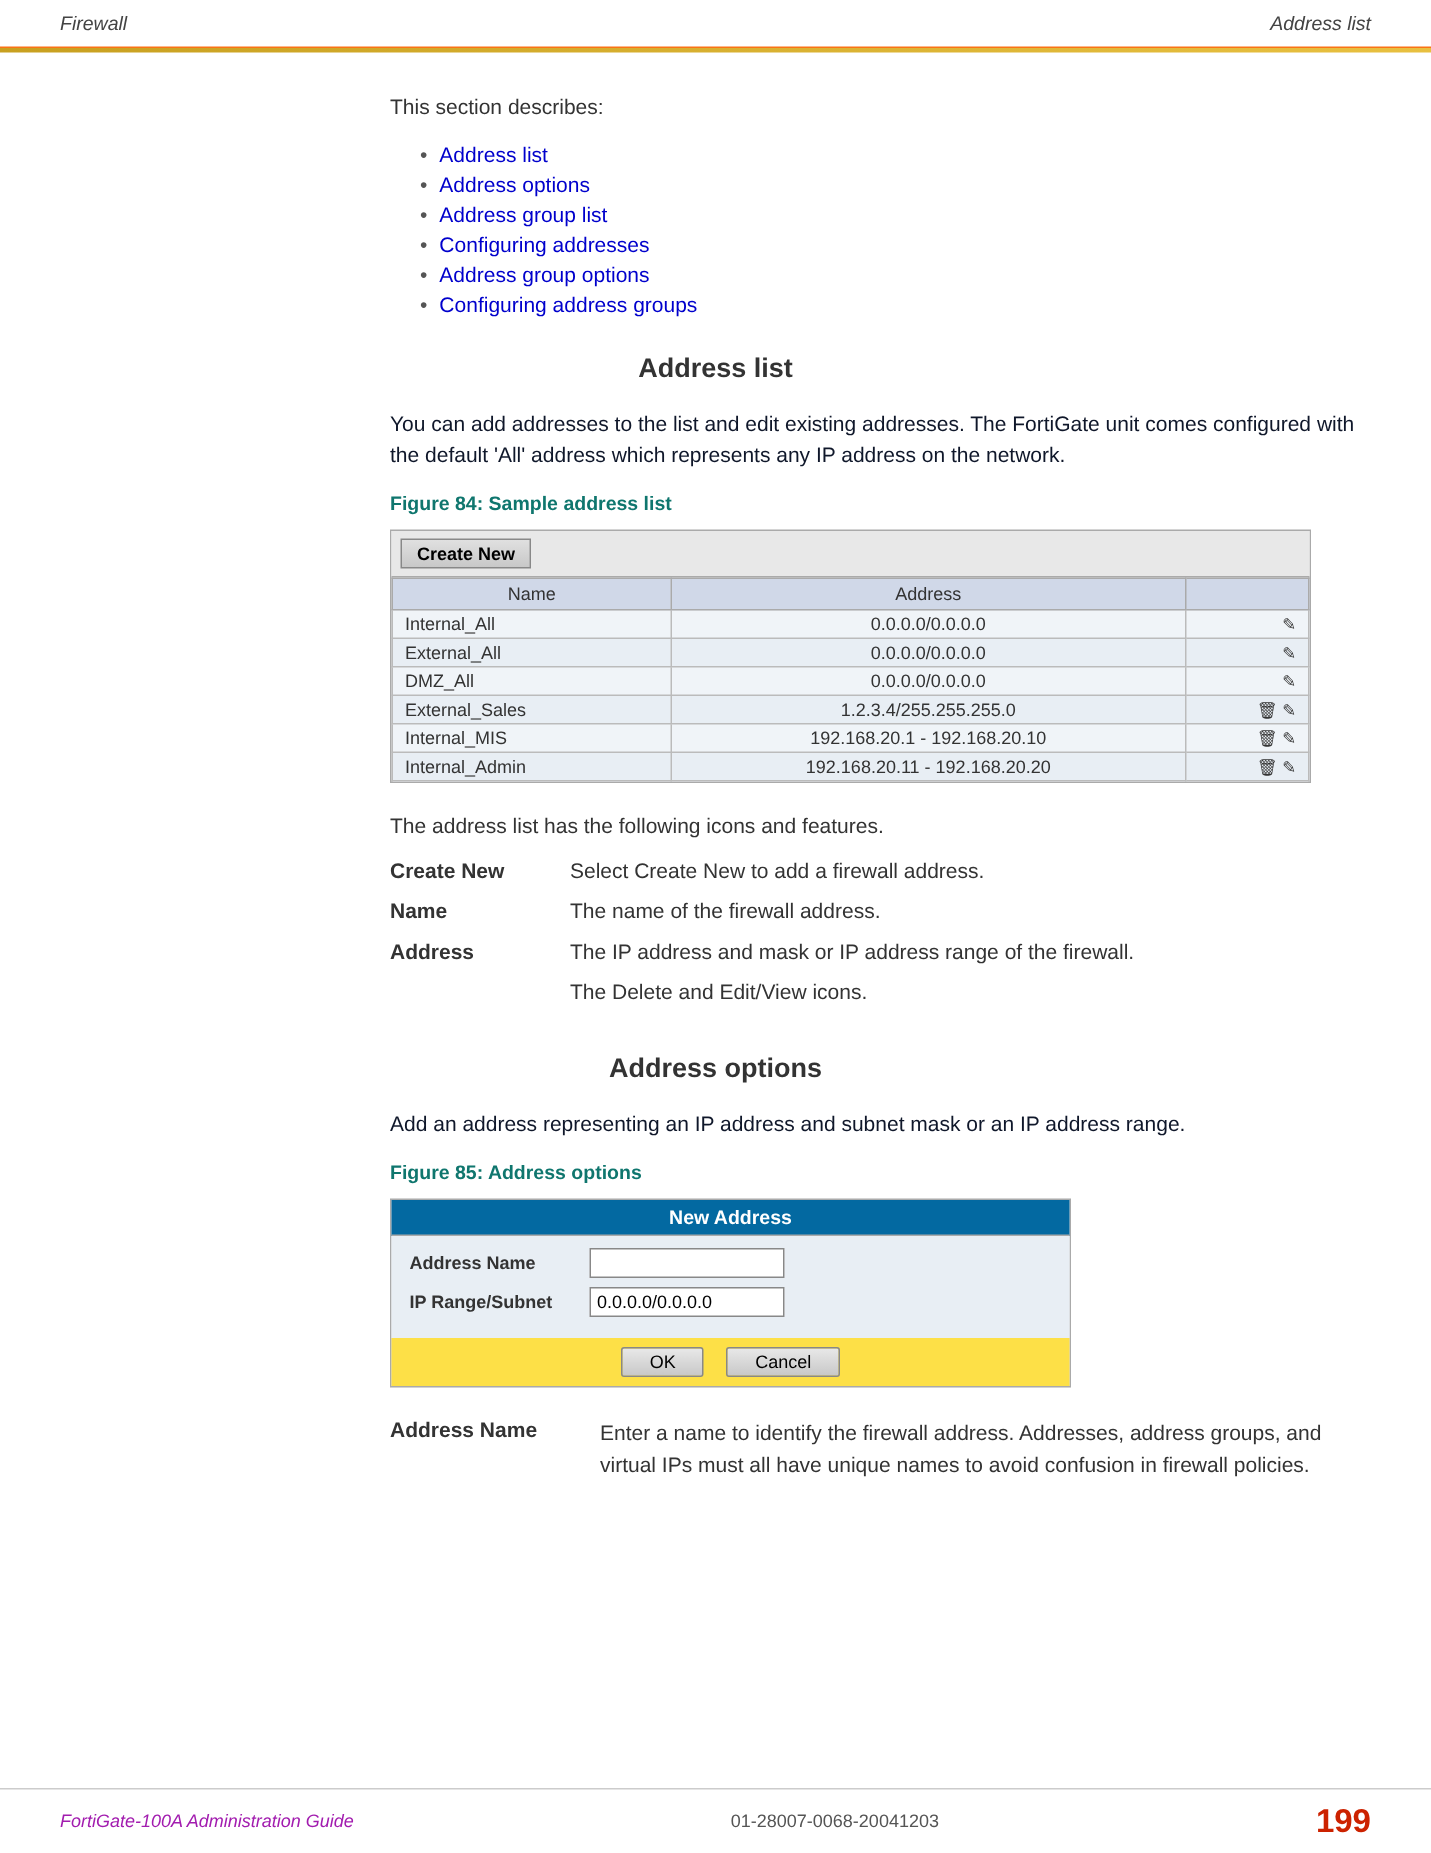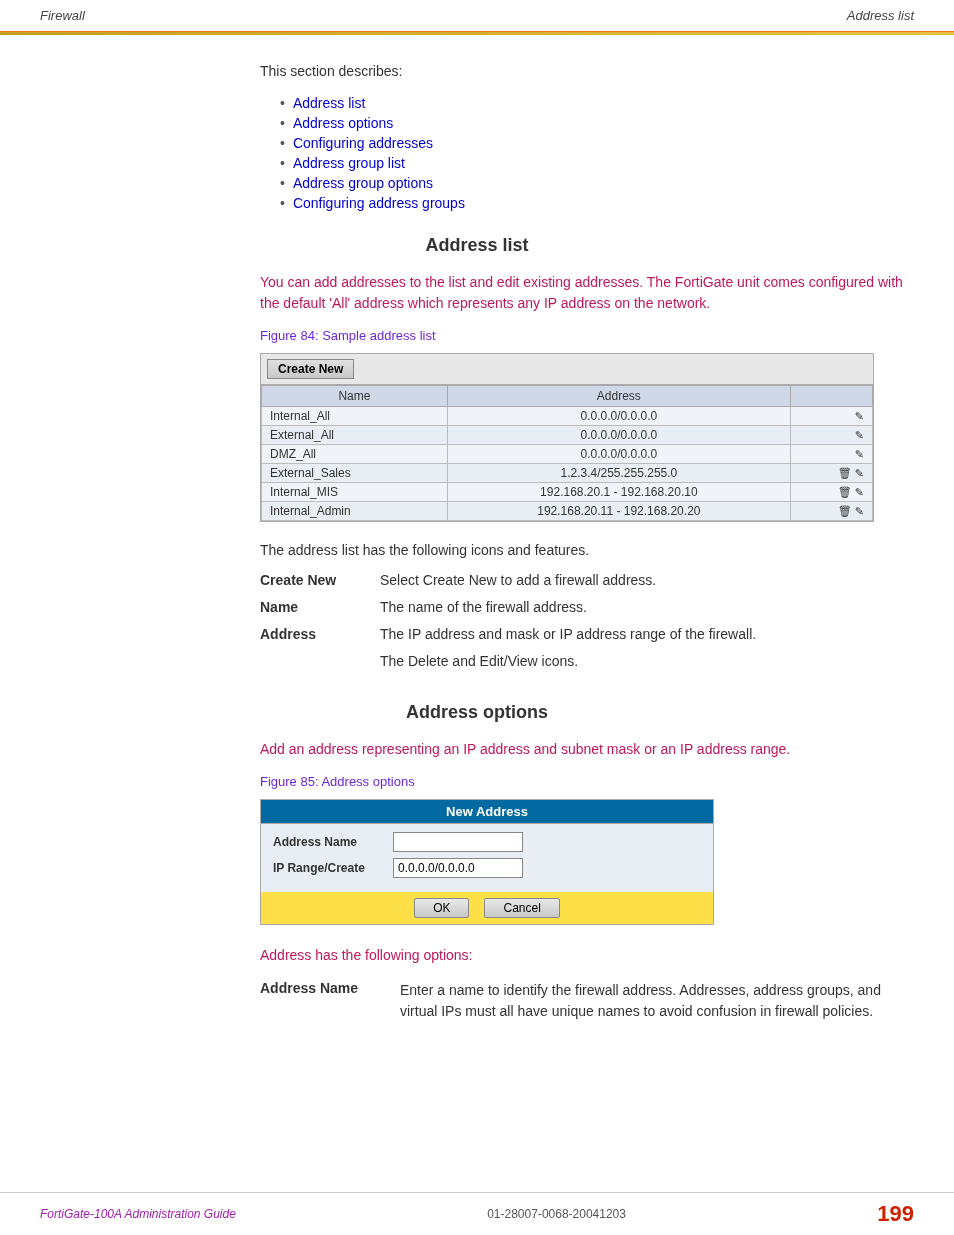--- a/index.html
+++ b/index.html
@@ -83,30 +83,30 @@
 
     .section-block {
       margin-bottom: 30px;
     }
 
     .section-text {
       margin-left: 220px;
       margin-bottom: 14px;
       font-size: 14px;
       line-height: 1.5;
-      color: #be185d;
+      color: #0f172a;
     }
 
     
     .figure-caption {
       margin-left: 220px;
-      font-weight: normal;
+      font-weight: bold;
       font-size: 13px;
       margin-bottom: 10px;
-      color: #6d28d9;
+      color: #0f766e;
     }
 
     
     .address-table-container {
       margin-left: 220px;
       margin-right: 40px;
       border: 1px solid #aaa;
       margin-bottom: 20px;
       background: #fff;
     }
@@ -321,24 +321,24 @@
   <p class="intro-text">This section describes:</p>
 
   <ul class="toc-list">
     <li>
         <a href="#address-list">Address list</a>
       </li>
     <li>
         <a href="#address-options">Address options</a>
       </li>
     <li>
+        <a href="#address-group-list">Address group list</a>
+      </li>
+    <li>
         <a href="#configuring-addresses">Configuring addresses</a>
-      </li>
-    <li>
-        <a href="#address-group-list">Address group list</a>
       </li>
     <li>
         <a href="#address-group-options">Address group options</a>
       </li>
     <li>
         <a href="#configuring-address-groups">Configuring address groups</a>
       </li>
   </ul>
 
   <div class="section-block" id="address-list">
@@ -425,31 +425,30 @@
     <p class="figure-caption">Figure 85: Address options</p>
 
     <div class="options-form-container">
       <div class="form-title-bar">New Address</div>
       <div class="form-body">
         <div class="form-row">
           <span class="form-label">Address Name</span>
           <input class="form-input" type="text" value="" style="">
         </div>
         <div class="form-row">
-          <span class="form-label">IP Range/Create</span>
+          <span class="form-label">IP Range/Subnet</span>
           <input class="form-input" type="text" value="0.0.0.0/0.0.0.0" style="">
         </div>
       </div>
       <div class="form-buttons">
         <button class="form-btn">OK</button>
         <button class="form-btn">Cancel</button>
       </div>
     </div>
 
-    <p class="section-text">Address has the following options:</p>
 
     <div class="addr-name-desc">
       <div class="addr-name-row">
         <span class="addr-name-term">Address Name</span>
         <span class="addr-name-def">Enter a name to identify the firewall address. Addresses, address groups, and virtual IPs must all have unique names to avoid confusion in firewall policies.</span>
       </div>
     </div>
   </div>
 
 </div>

